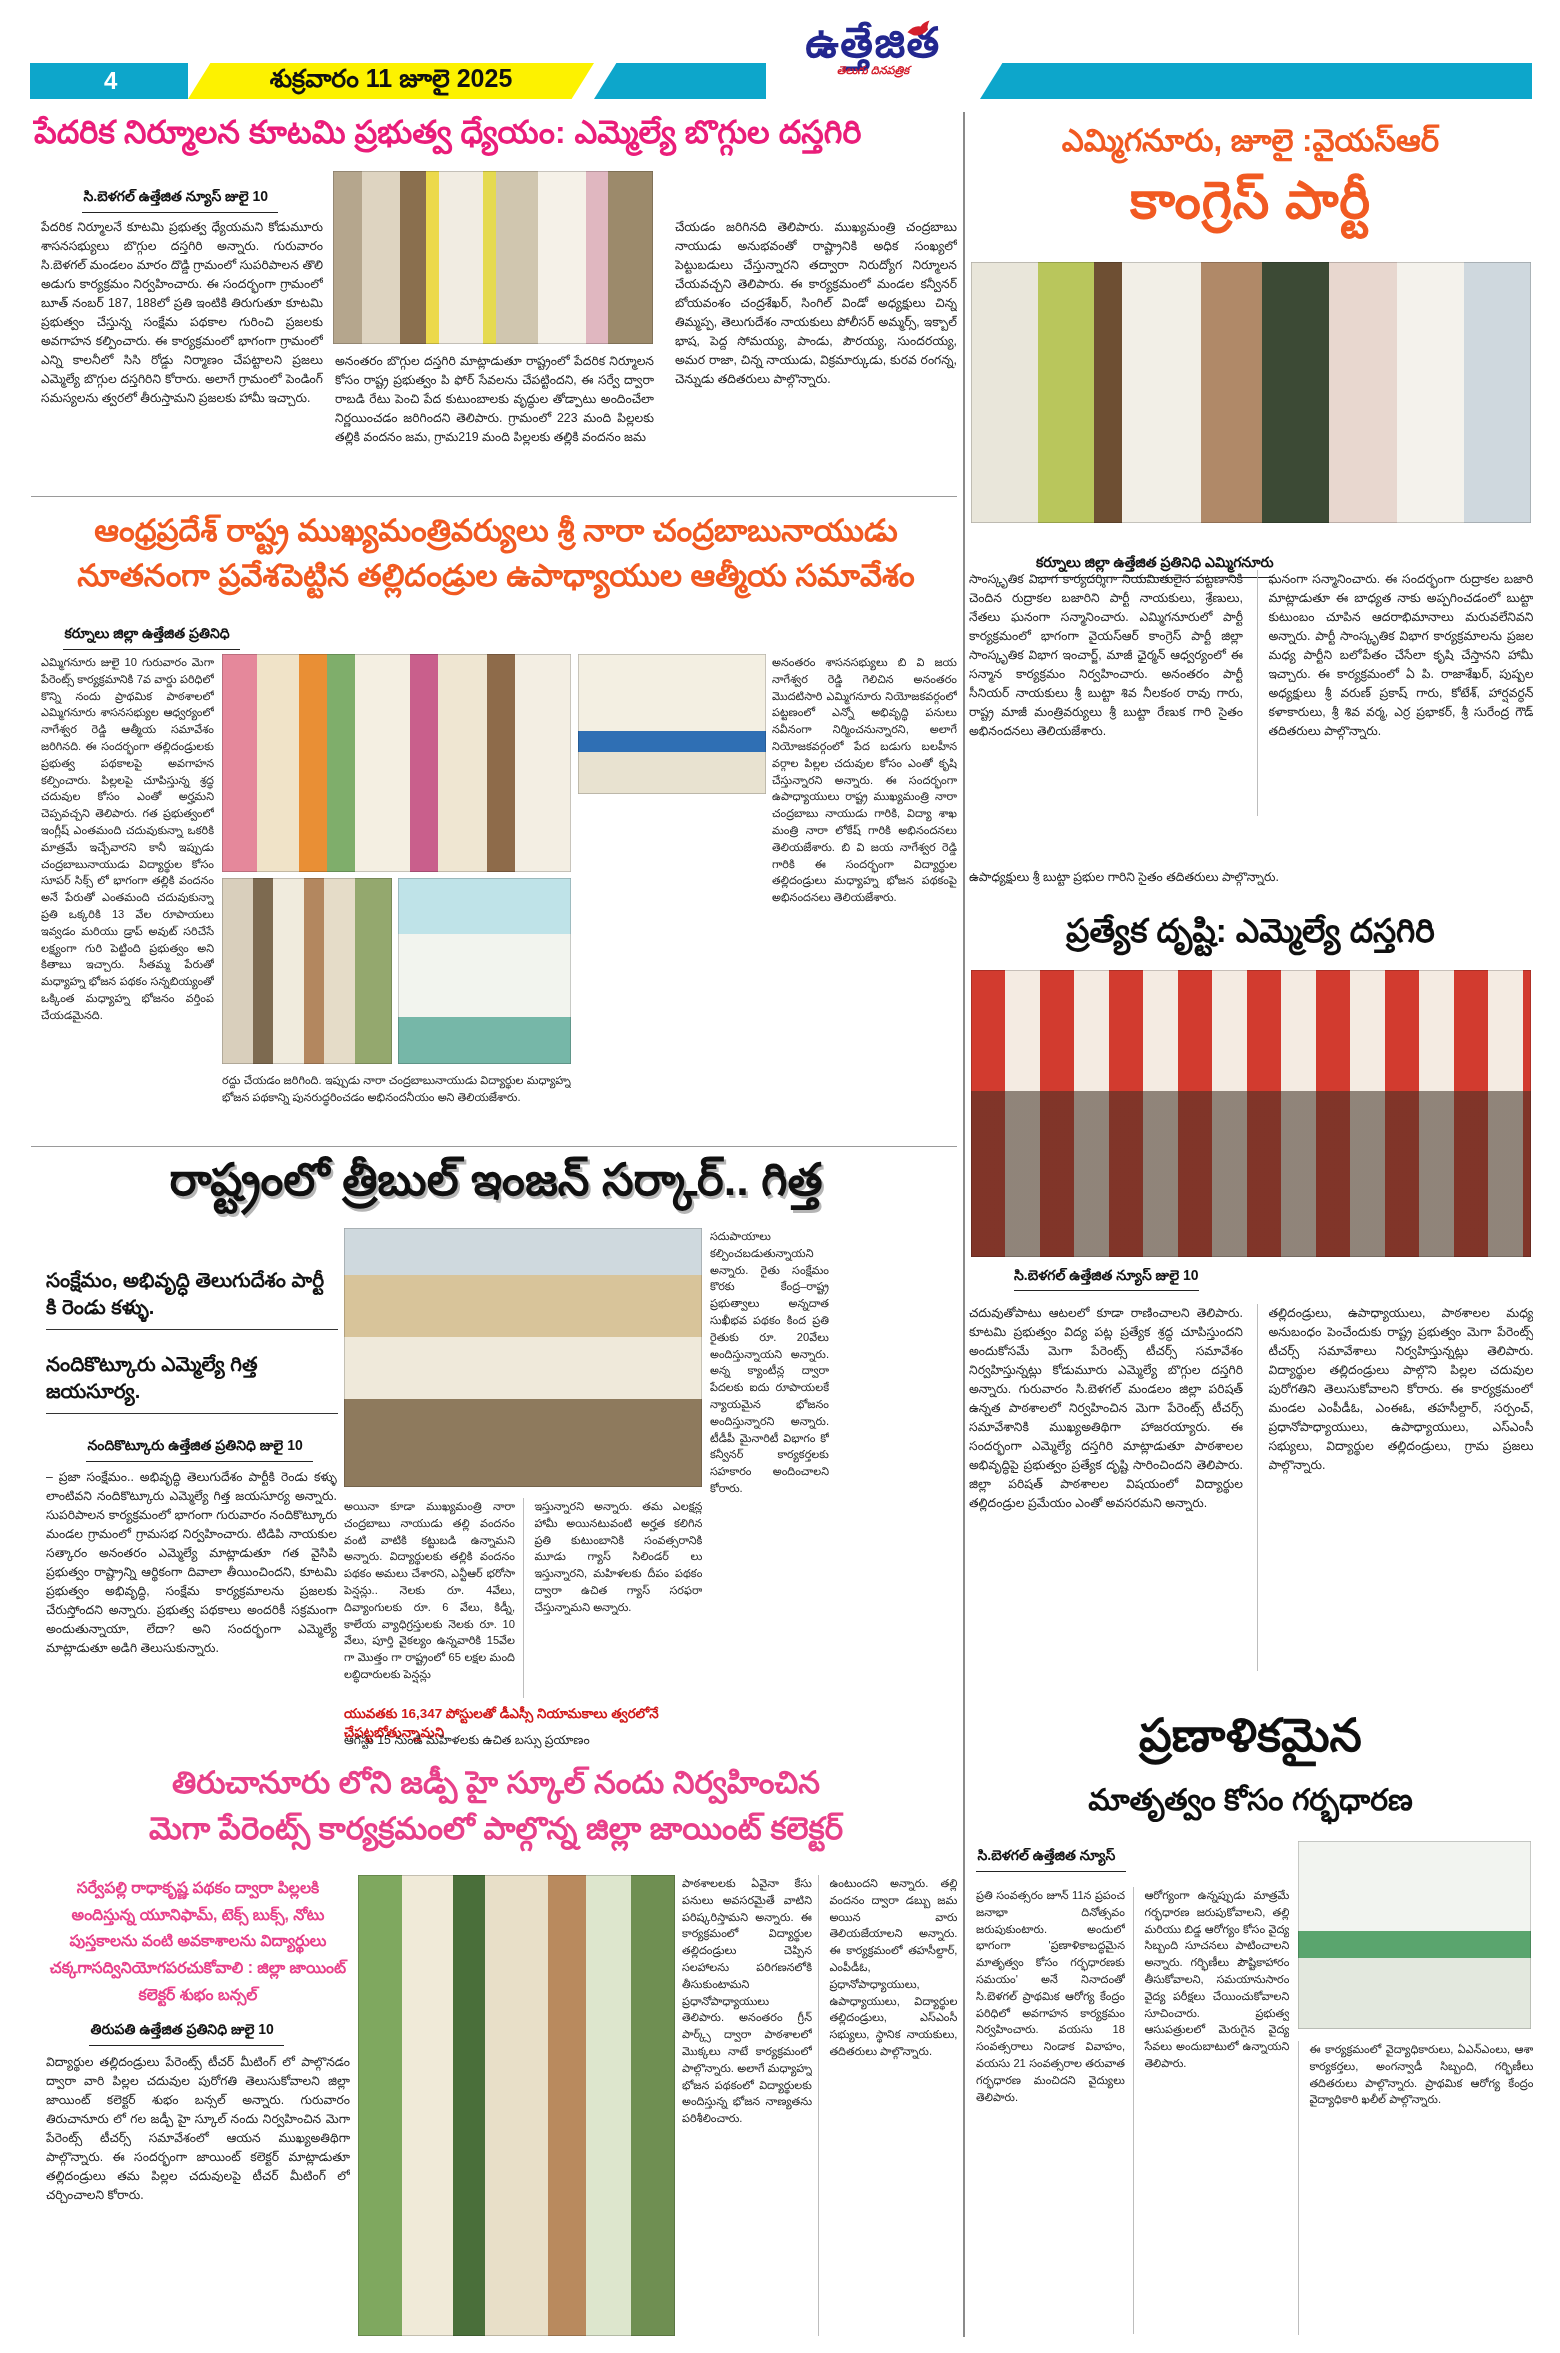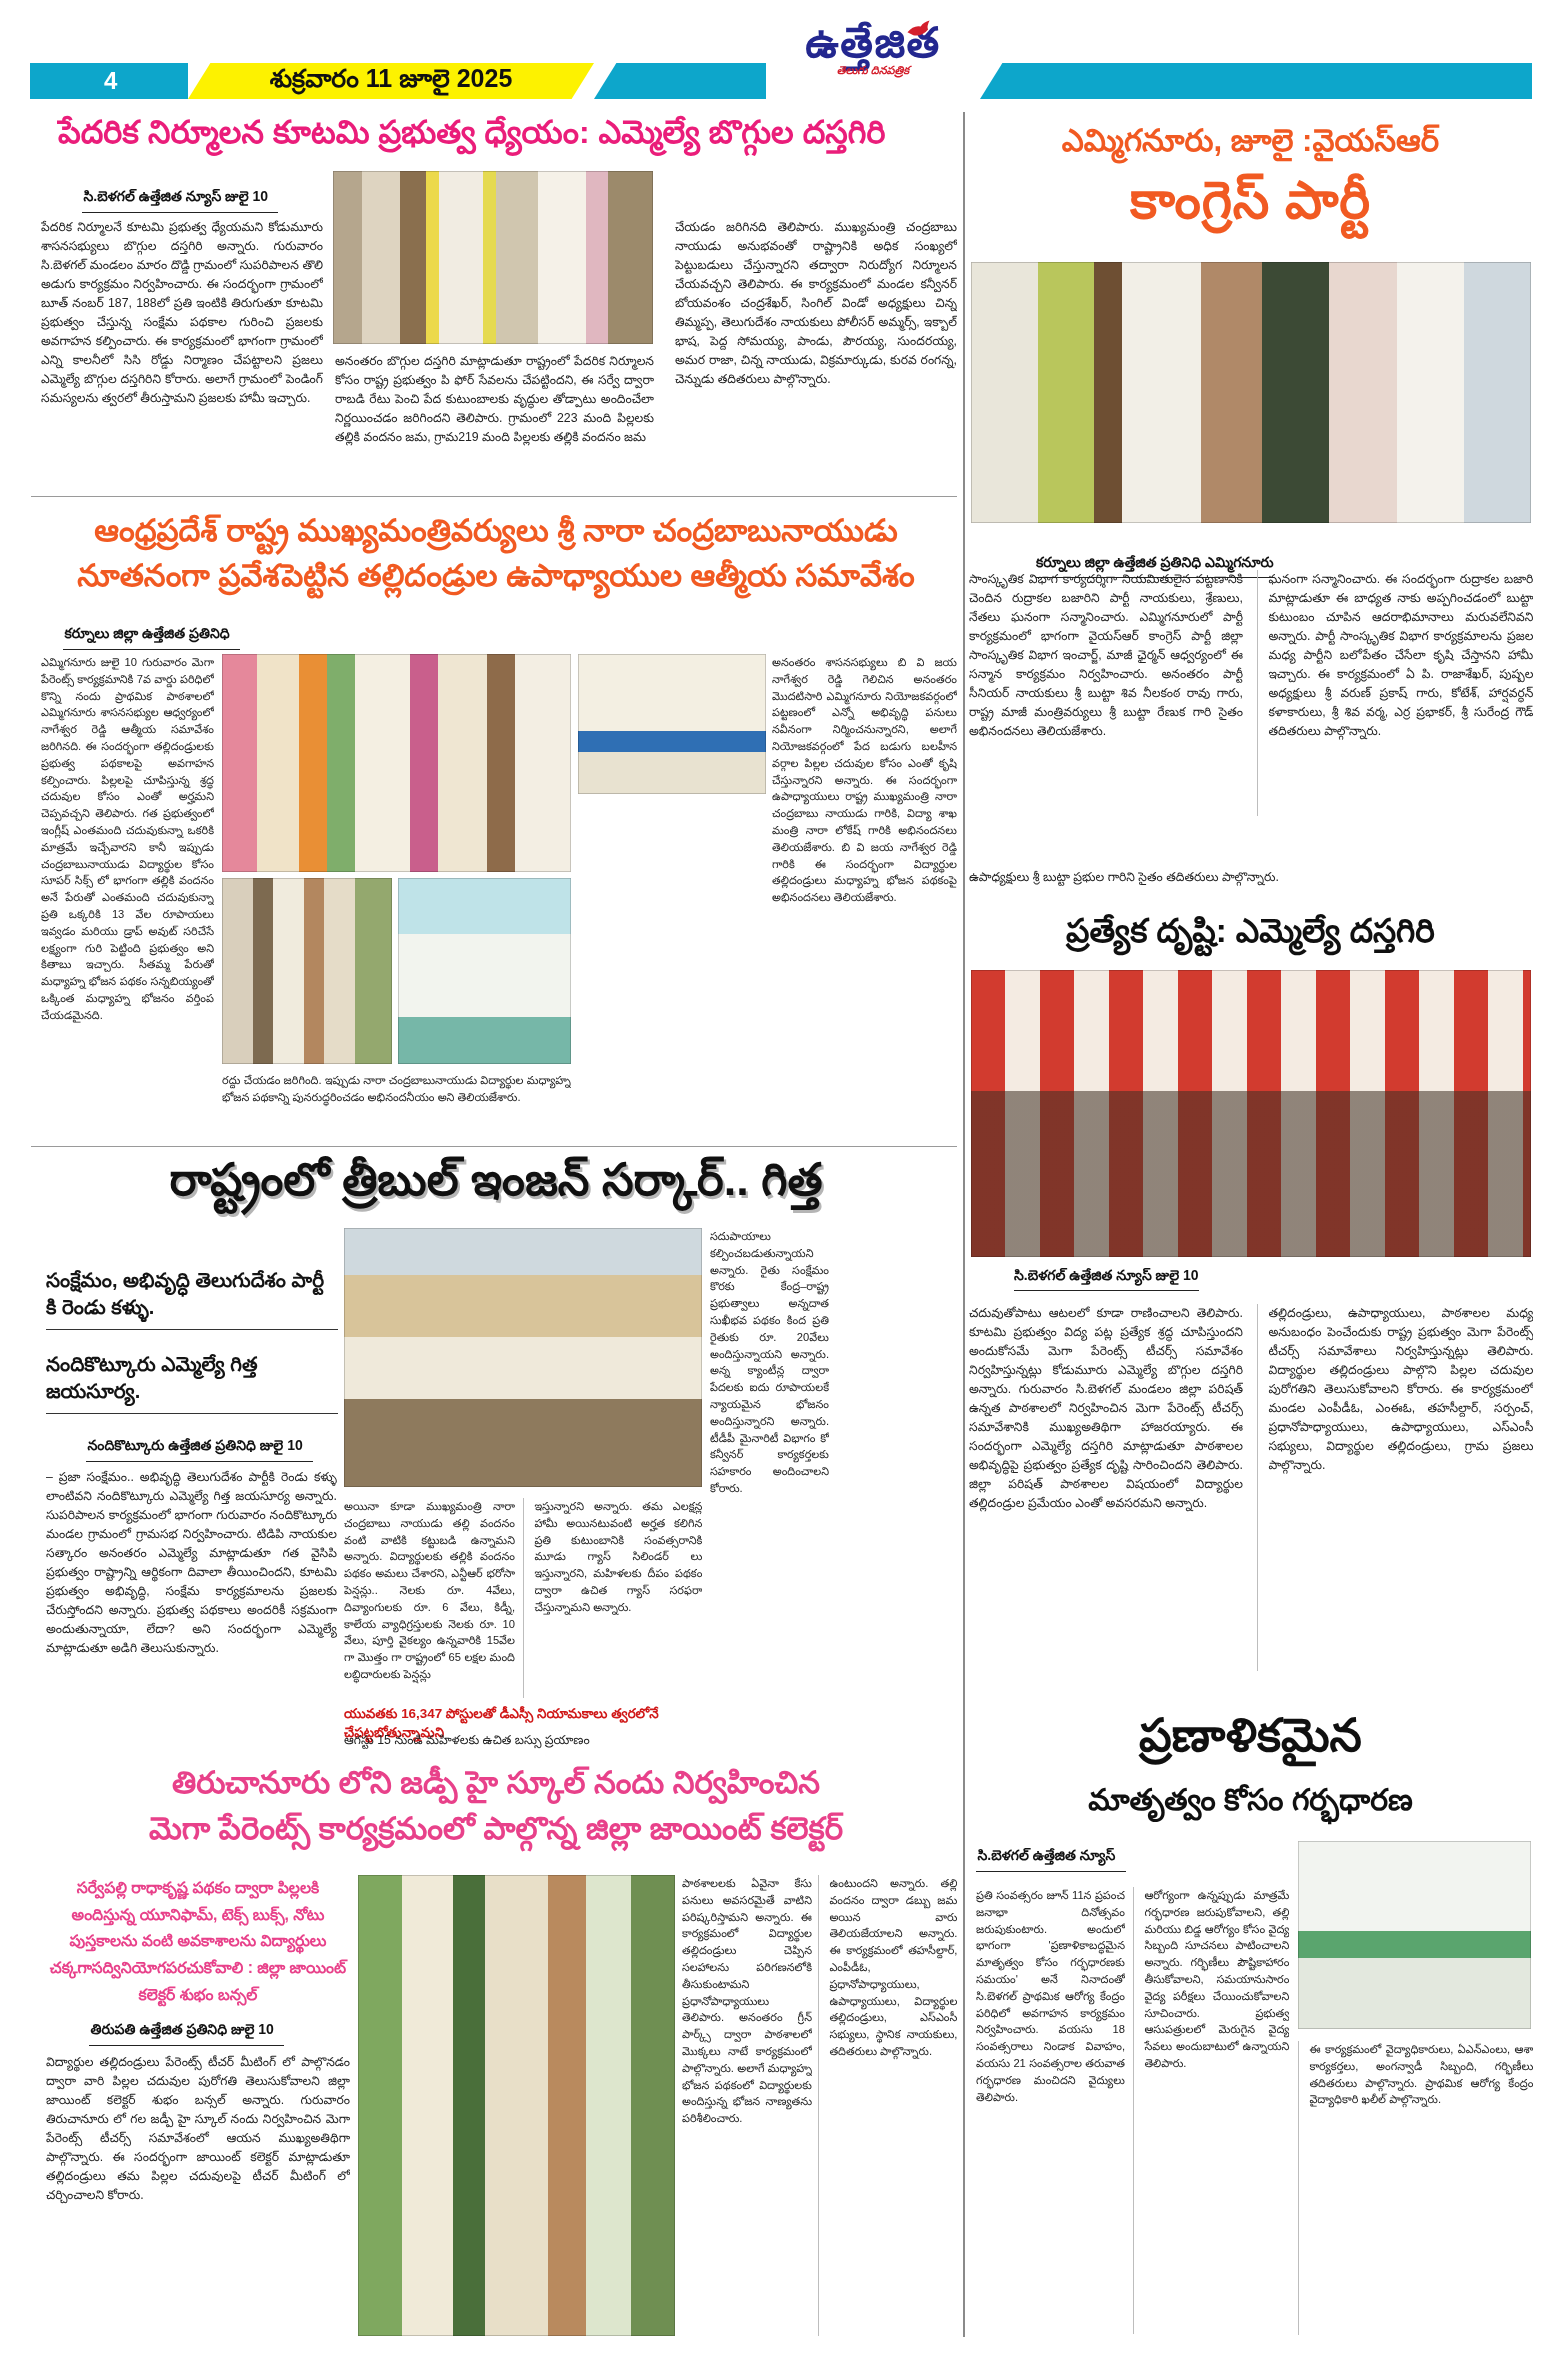--- a/index.html
+++ b/index.html
@@ -57,21 +57,21 @@
   <div class="abs" style="left:766px;top:22.4px;width:214px;">
     <div class="masthead">ఉత్తేజిత</div>
     <div class="tagline">తెలుగు దినపత్రిక</div>
   </div>
   <svg class="abs bird" style="left:906px;top:19.4px;" width="25" height="19.4" viewBox="0 0 34 26">
     <path d="M2 18 Q10 8 20 10 Q24 4 32 2 Q28 10 30 14 Q22 24 10 22 Z" fill="#d41f2c"></path>
   </svg>
 
   <div class="abs vrule" style="left:963px;top:112px;width:1.5px;height:2225px;"></div>
 
-  <div class="abs hl-pink" style="left:34px;top:113px;width:924px;font-size:32px;line-height:1.2;margin-left:24px;">పేదరిక నిర్మూలన కూటమి ప్రభుత్వ ధ్యేయం: ఎమ్మెల్యే బొగ్గుల దస్తగిరి</div>
+  <div class="abs hl-pink" style="left:34px;top:113px;width:924px;font-size:32px;line-height:1.2;">పేదరిక నిర్మూలన కూటమి ప్రభుత్వ ధ్యేయం: ఎమ్మెల్యే బొగ్గుల దస్తగిరి</div>
   <div class="abs" style="left:82px;top:188px;"><span class="dateline">సి.బెళగల్ ఉత్తేజిత న్యూస్ జులై 10</span></div>
   <p class="abs body-txt" style="left:41px;top:218px;width:282px;height:270px;overflow:hidden;">పేదరిక నిర్మూలనే కూటమి ప్రభుత్వ ధ్యేయమని కోడుమూరు శాసనసభ్యులు బొగ్గుల దస్తగిరి అన్నారు. గురువారం సి.బెళగల్ మండలం మారం దొడ్డి గ్రామంలో సుపరిపాలన తొలి అడుగు కార్యక్రమం నిర్వహించారు. ఈ సందర్భంగా గ్రామంలో బూత్ నంబర్ 187, 188లో ప్రతి ఇంటికి తిరుగుతూ కూటమి ప్రభుత్వం చేస్తున్న సంక్షేమ పథకాల గురించి ప్రజలకు అవగాహన కల్పించారు. ఈ కార్యక్రమంలో భాగంగా గ్రామంలో ఎన్ని కాలనీలో సిసి రోడ్డు నిర్మాణం చేపట్టాలని ప్రజలు ఎమ్మెల్యే బొగ్గుల దస్తగిరిని కోరారు. అలాగే గ్రామంలో పెండింగ్ సమస్యలను త్వరలో తీరుస్తామని ప్రజలకు హామీ ఇచ్చారు.</p>
   <div class="abs photo ph1" style="left:333px;top:171px;width:320px;height:173px;"></div>
   <p class="abs body-txt" style="left:335px;top:352px;width:319px;height:138px;overflow:hidden;">అనంతరం బొగ్గుల దస్తగిరి మాట్లాడుతూ రాష్ట్రంలో పేదరిక నిర్మూలన కోసం రాష్ట్ర ప్రభుత్వం పి ఫోర్ సేవలను చేపట్టిందని, ఈ సర్వే ద్వారా రాబడి రేటు పెంచి పేద కుటుంబాలకు వృద్ధుల తోడ్పాటు అందించేలా నిర్ణయించడం జరిగిందని తెలిపారు. గ్రామంలో 223 మంది పిల్లలకు తల్లికి వందనం జమ, గ్రామ219 మంది పిల్లలకు తల్లికి వందనం జమ</p>
   <p class="abs body-txt" style="left:675px;top:218px;width:282px;height:272px;overflow:hidden;">చేయడం జరిగినది తెలిపారు. ముఖ్యమంత్రి చంద్రబాబు నాయుడు అనుభవంతో రాష్ట్రానికి అధిక సంఖ్యలో పెట్టుబడులు చేస్తున్నారని తద్వారా నిరుద్యోగ నిర్మూలన చేయవచ్చని తెలిపారు. ఈ కార్యక్రమంలో మండల కన్వీనర్ బోయవంశం చంద్రశేఖర్, సింగిల్ విండో అధ్యక్షులు చిన్న తిమ్మప్ప, తెలుగుదేశం నాయకులు పోలీసర్ అమ్మర్స్, ఇక్బాల్ భాష, పెద్ద సోమయ్య, పాండు, పౌరయ్య, సుందరయ్య, అమర రాజా, చిన్న నాయుడు, విక్రమార్కుడు, కురవ రంగన్న, చెన్నుడు తదితరులు పాల్గొన్నారు.</p>
   <div class="abs hrule" style="left:31px;top:496px;width:926px;"></div>
 
   <div class="abs hl-orange" style="left:969px;top:170px;width:563px;font-size:52px;letter-spacing:0.7px;">కాంగ్రెస్ పార్టీ</div>
   <div class="abs hl-orange" style="left:969px;top:123px;width:563px;font-size:31px;">ఎమ్మిగనూరు, జూలై :వైయస్ఆర్</div>
   <div class="abs photo ph2" style="left:971px;top:262px;width:560px;height:261px;"></div>

